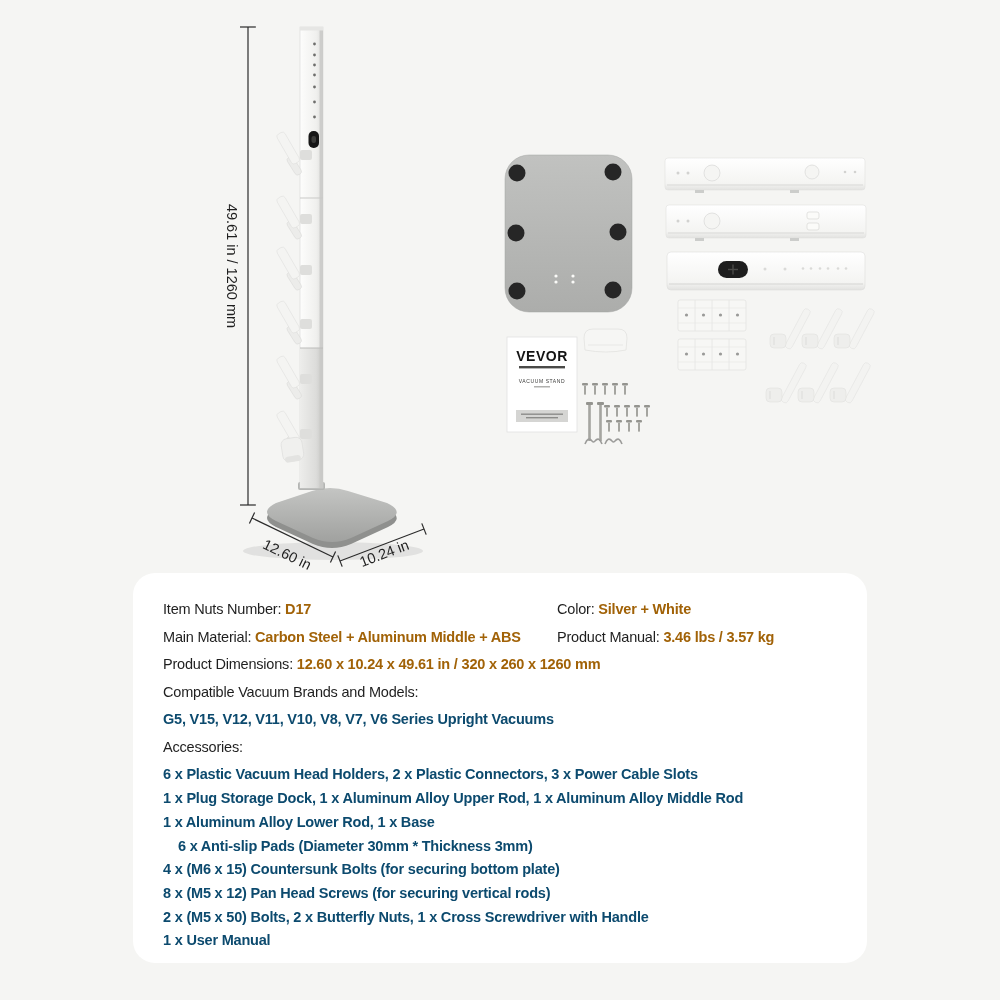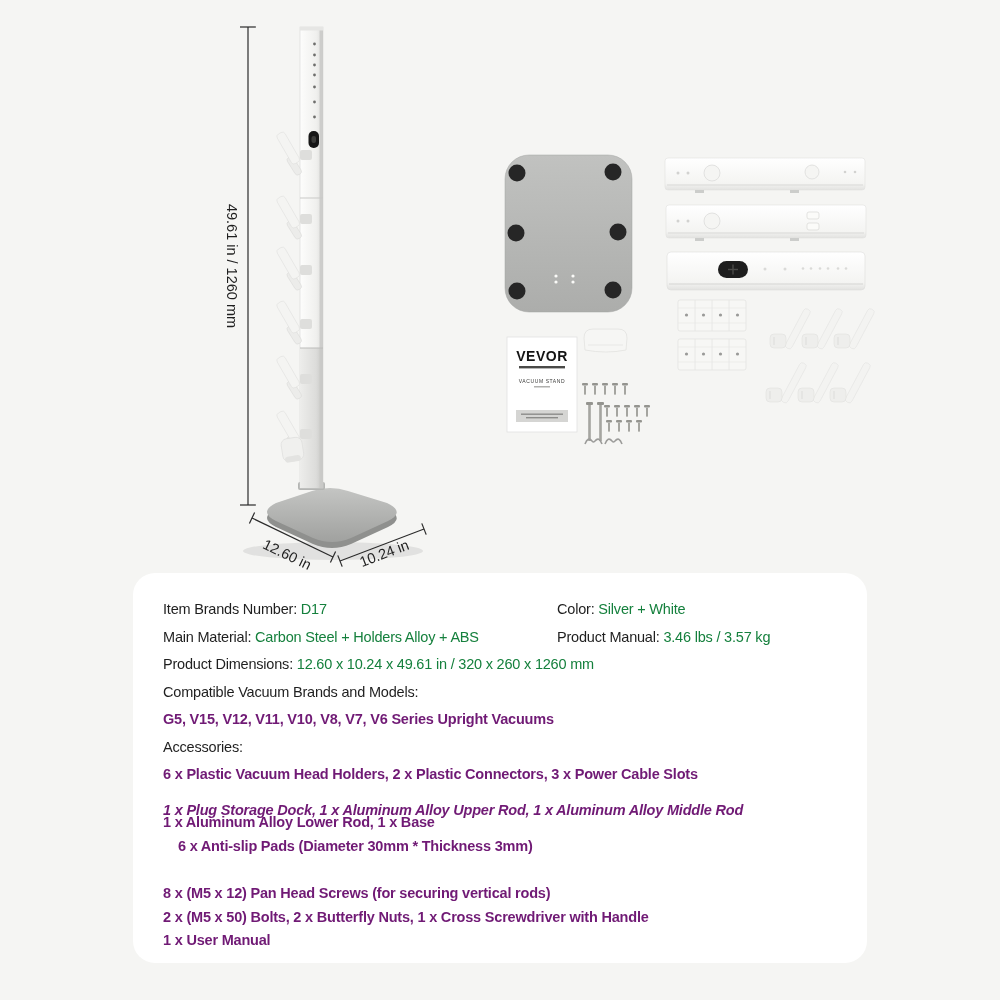--- a/index.html
+++ b/index.html
@@ -14,22 +14,22 @@
   
   .spec-panel{
     position:absolute;left:133px;top:573px;width:734px;height:390px;
     background:#ffffff;border-radius:22px;
   }
   .spec-row{
     position:absolute;left:30px;white-space:nowrap;
     font-size:14.5px;letter-spacing:-0.2px;line-height:18px;
     color:#1f1f1f;font-weight:500;
   }
-  .spec-row .val{color:#15803d;font-weight:400;}
-  .spec-row.orange{color:#701a75;font-weight:700;}
+  .spec-row .val{color:#a16207;font-weight:700;}
+  .spec-row.orange{color:#0c4a6e;font-weight:700;}
   .col-right{left:424px;}
 </style>
 </head>
 <body>
 
 <div class="stage">
 
   <svg style="position:absolute;left:170px;top:10px;" width="300" height="570" viewBox="0 0 300 570">
     <defs>
       <linearGradient id="gpole" x1="0" y1="0" x2="1" y2="0">
@@ -278,35 +278,36 @@
       <rect x="109.2" y="265" width="2.6" height="36" fill="#a5a5a0"></rect>
     </g>
     <g stroke="#9c9c9a" stroke-width="1.6" fill="none">
       <path d="M95,304 Q98,296 102,301 Q103,303 105,301 Q109,296 112,304"></path>
       <path d="M115,304 Q118,296 122,301 Q123,303 125,301 Q129,296 132,304"></path>
     </g>
   </svg>
 
   <div class="spec-panel">
 
-    <div class="spec-row" style="top:27px;"><span>Item Brands Number: </span><span class="val">D17</span></div>
+    <div class="spec-row" style="top:27px;"><span>Item Nuts Number: </span><span class="val">D17</span></div>
     <div class="spec-row col-right" style="top:27px;"><span>Color: </span><span class="val">Silver + White</span></div>
 
-    <div class="spec-row" style="top:55px;"><span>Main Material: </span><span class="val">Carbon Steel + Holders Alloy + ABS</span></div>
+    <div class="spec-row" style="top:55px;"><span>Main Material: </span><span class="val">Carbon Steel + Aluminum Middle + ABS</span></div>
     <div class="spec-row col-right" style="top:55px;"><span>Product Manual: </span><span class="val">3.46 lbs / 3.57 kg</span></div>
 
     <div class="spec-row" style="top:82px;text-align:center;"><span>Product Dimensions: </span><span class="val">12.60 x 10.24 x 49.61 in / 320 x 260 x 1260 mm</span></div>
 
     <div class="spec-row" style="top:110px;">Compatible Vacuum Brands and Models:</div>
     <div class="spec-row orange" style="top:137px;">G5, V15, V12, V11, V10, V8, V7, V6 Series Upright Vacuums</div>
 
     <div class="spec-row" style="top:165px;">Accessories:</div>
 
     <div class="spec-row orange" style="top:192px;">6 x Plastic Vacuum Head Holders, 2 x Plastic Connectors, 3 x Power Cable Slots</div>
-    <div class="spec-row orange" style="top:228px;font-style:italic;">1 x Plug Storage Dock, 1 x Aluminum Alloy Upper Rod, 1 x Aluminum Alloy Middle Rod</div>
+    <div class="spec-row orange" style="top:216px;">1 x Plug Storage Dock, 1 x Aluminum Alloy Upper Rod, 1 x Aluminum Alloy Middle Rod</div>
     <div class="spec-row orange" style="top:240px;">1 x Aluminum Alloy Lower Rod, 1 x Base</div>
     <div class="spec-row orange" style="top:264px;margin-left:15px;">6 x Anti-slip Pads (Diameter 30mm * Thickness 3mm)</div>
+    <div class="spec-row orange" style="top:287px;">4 x (M6 x 15) Countersunk Bolts (for securing bottom plate)</div>
     <div class="spec-row orange" style="top:311px;">8 x (M5 x 12) Pan Head Screws (for securing vertical rods)</div>
     <div class="spec-row orange" style="top:335px;">2 x (M5 x 50) Bolts, 2 x Butterfly Nuts, 1 x Cross Screwdriver with Handle</div>
     <div class="spec-row orange" style="top:358px;">1 x User Manual</div>
   </div>
 
 </div>
 
 </body></html>

